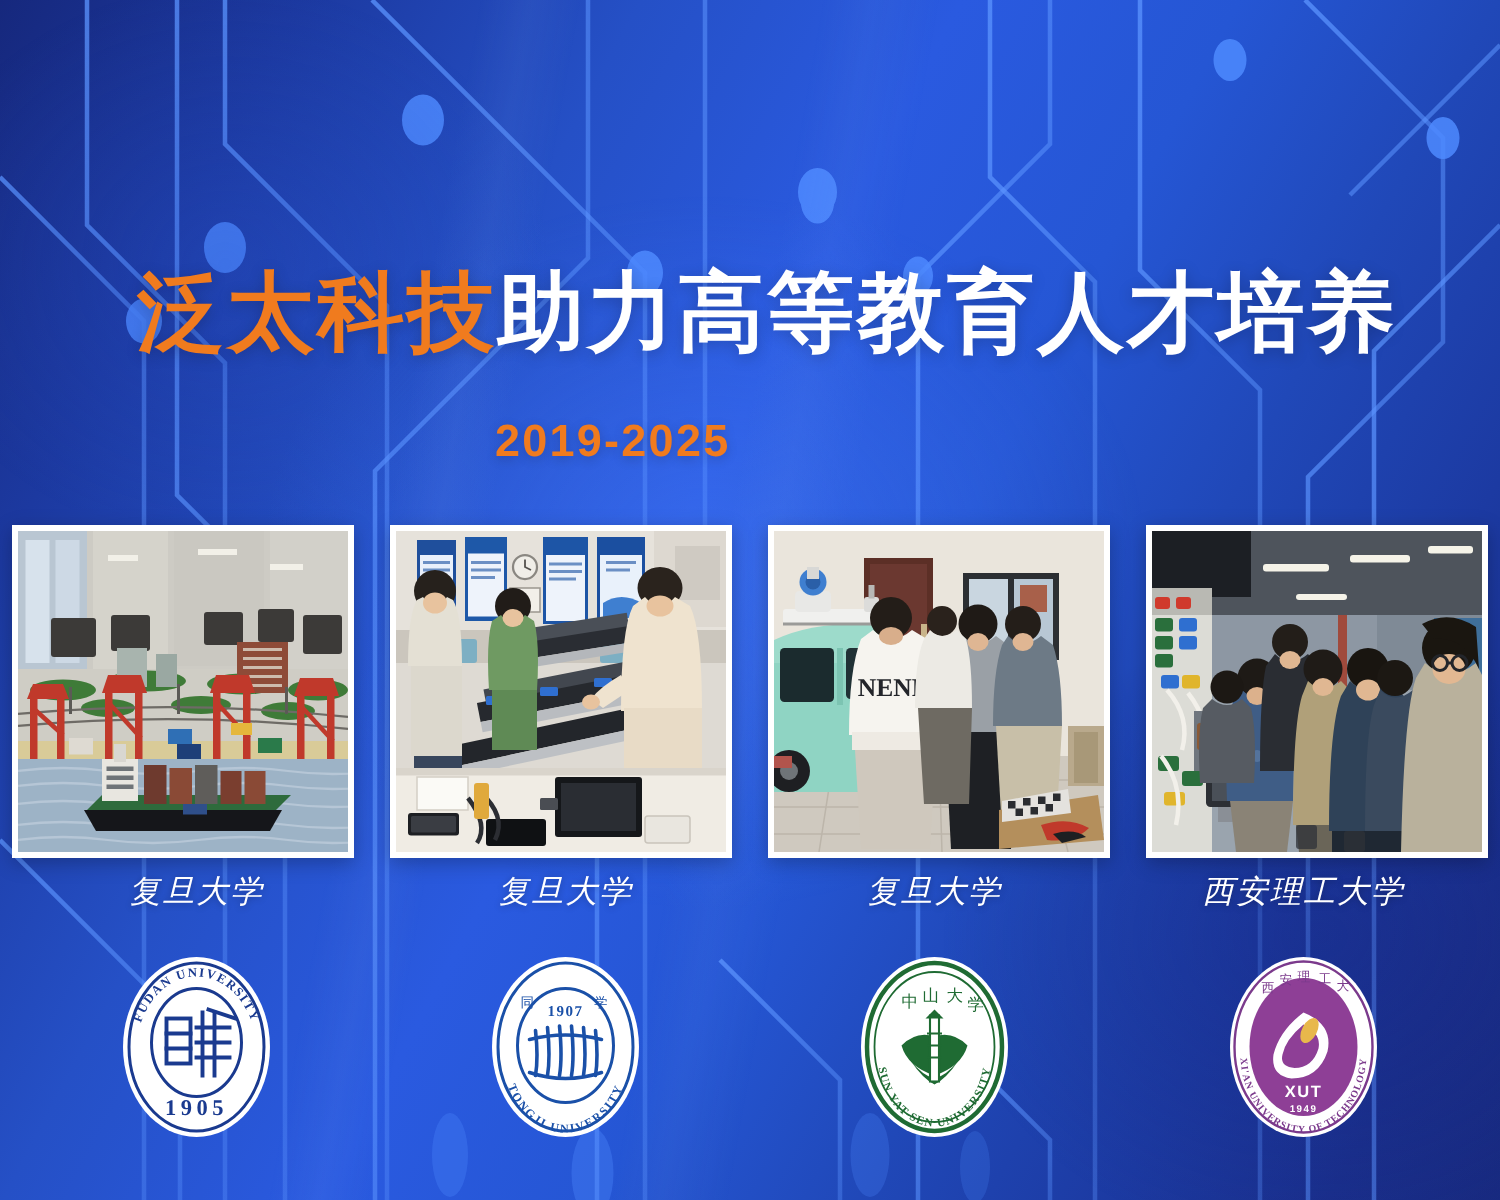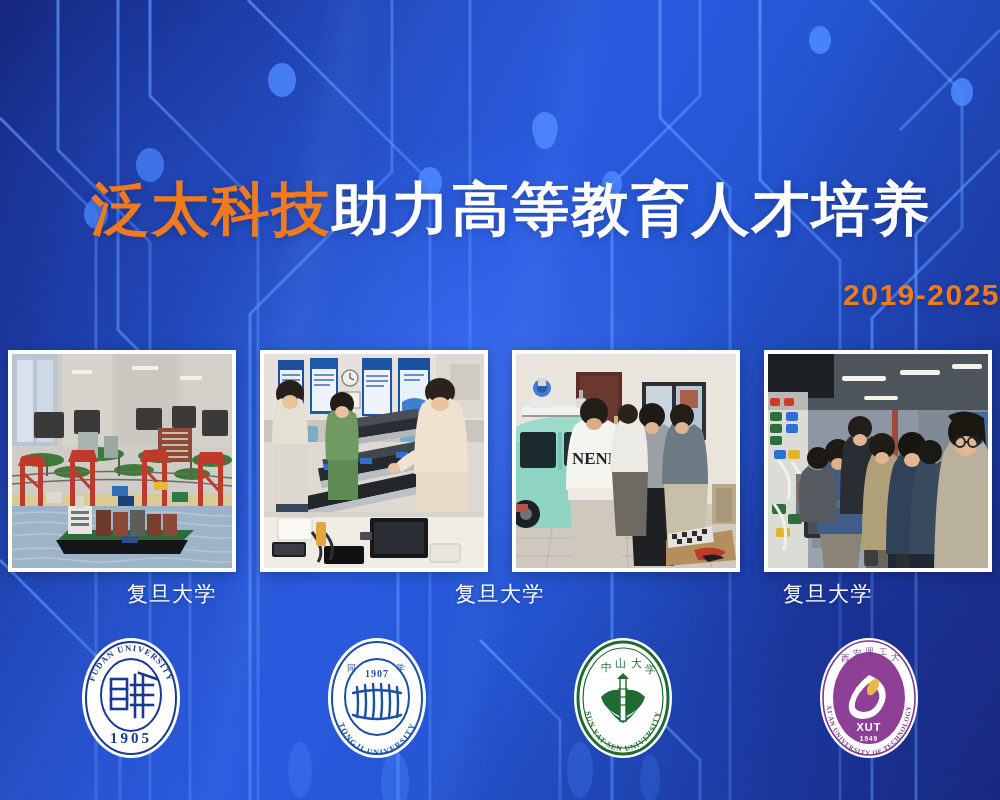--- a/index.html
+++ b/index.html
@@ -79,21 +79,21 @@
     text-shadow: 0 2px 10px rgba(0,0,0,0.22);
   }
   .title-accent { color: #F07B1E; }
   .title-rest   { color: #ffffff; }
 
   .subtitle {
     position: absolute;
     left: 0;
     top: 278px;
     width: 1000px;
-    text-align: right;
+    text-align: left;
     padding-left: 330px;
     color: #F07B1E;
     font-size: 30px;
     font-weight: 600;
     letter-spacing: 1.5px;
     text-shadow: 0 2px 8px rgba(0,0,0,0.20);
   }
 
   
   .card-row {
@@ -127,20 +127,21 @@
     display: flex;
     padding: 0 8px;
   }
   .caption {
     flex: 1 1 0;
     text-align: center;
     color: #ffffff;
     font-size: 21px;
     letter-spacing: 1.5px;
     text-shadow: 0 1px 5px rgba(0,0,0,0.3);
+    font-style: italic;
   }
 
   
   .logo-row {
     position: absolute;
     left: 0;
     top: 628px;
     width: 1000px;
     height: 140px;
     display: flex;
@@ -639,20 +640,21 @@
           <rect x="128" y="200" width="14" height="14" rx="2"></rect>
         </g>
       </svg>
     </div>
   </div>
 
   <div class="caption-row">
     <div class="caption">复旦大学</div>
     <div class="caption">复旦大学</div>
     <div class="caption">复旦大学</div>
+    <div class="caption">西安理工大学</div>
   </div>
 
   <div class="logo-row">
 
     <div class="logo-cell">
       <svg width="104" height="126" viewBox="0 0 104 126">
         <ellipse cx="52" cy="63" rx="49" ry="60" fill="#ffffff"></ellipse>
         <ellipse cx="52" cy="63" rx="45" ry="56" fill="none" stroke="#1A3A8F" stroke-width="2"></ellipse>
         <ellipse cx="52" cy="60" rx="30" ry="36" fill="none" stroke="#1A3A8F" stroke-width="2"></ellipse>
         <defs>

